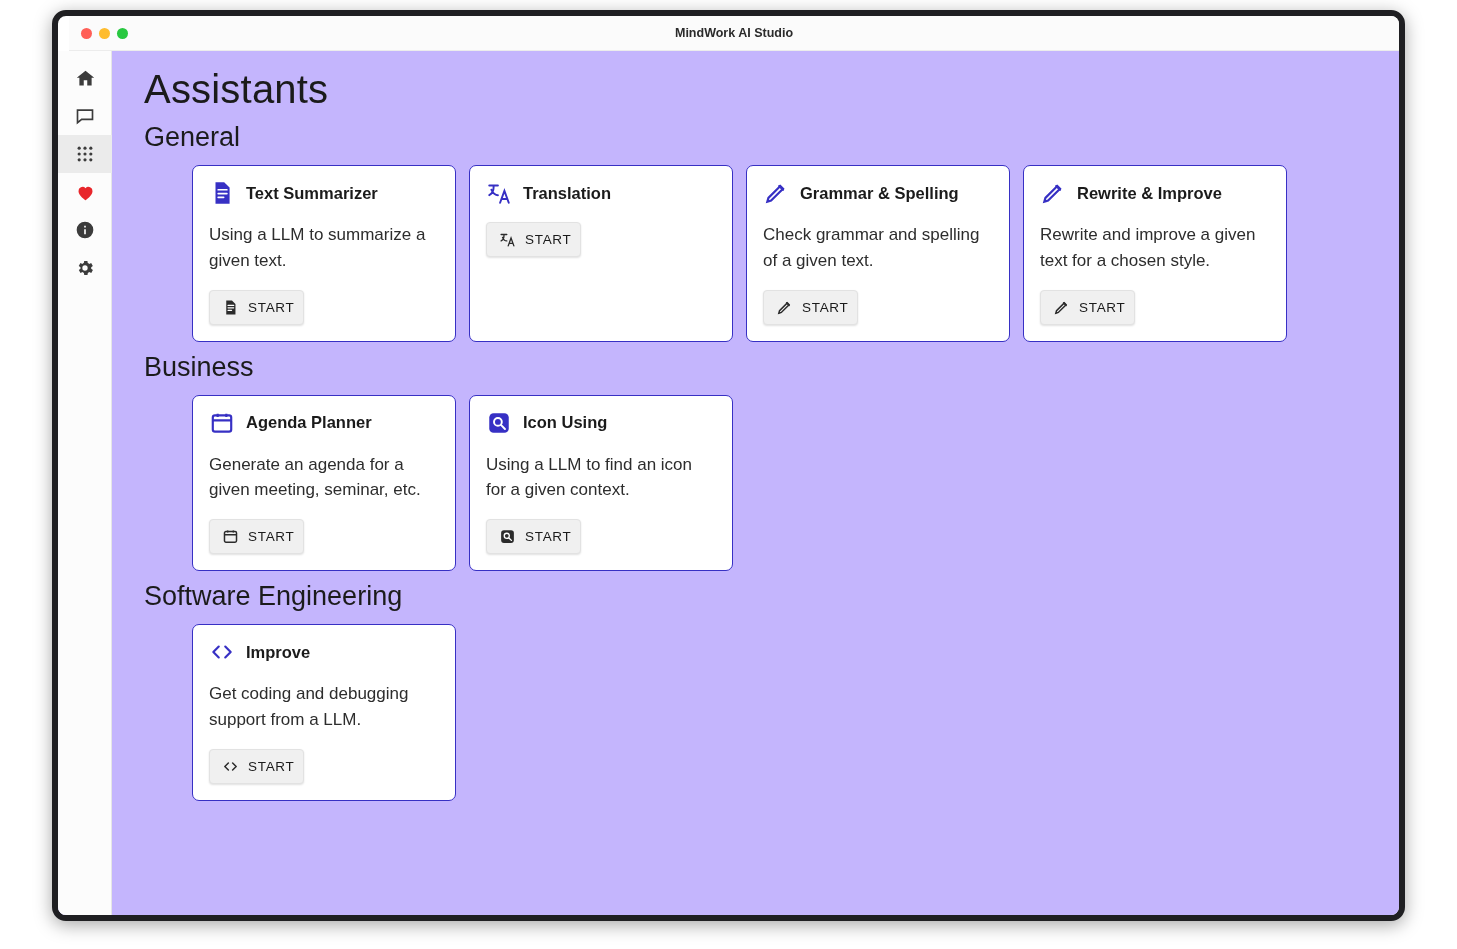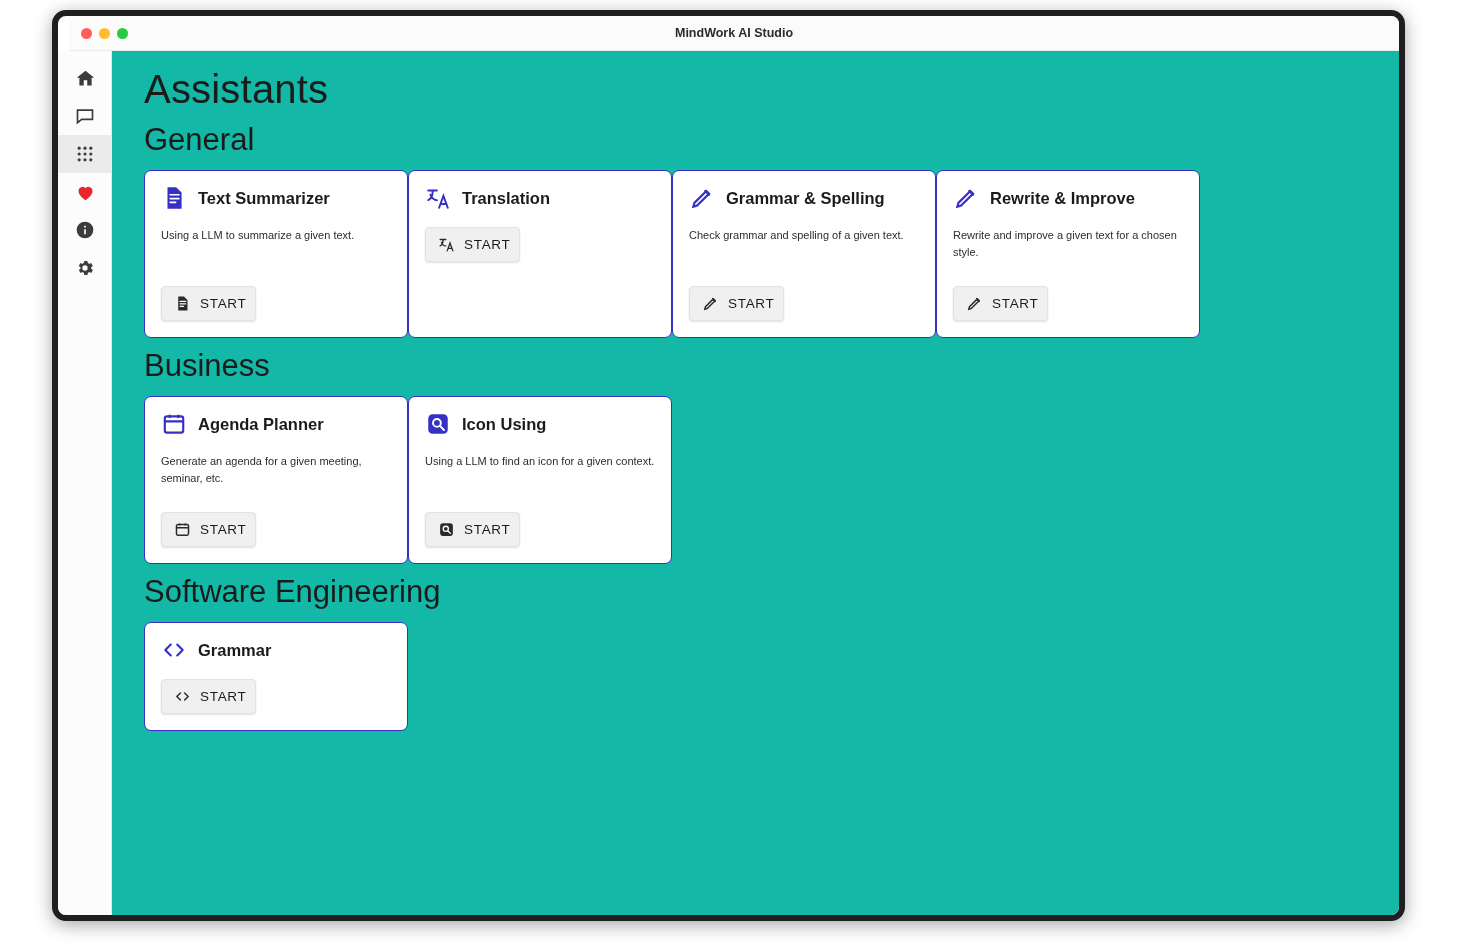--- a/index.html
+++ b/index.html
@@ -55,21 +55,21 @@
     position: absolute;
     left: 0; right: 0;
     text-align: center;
     font-size: 12.5px;
     font-weight: bold;
     color: #2b2b2b;
   }
   .body-area {
     display: flex;
     height: calc(100% - 34px);
-    background: #14b8a6;
+    background: #c4b5fd;
   }
   
   .sidebar {
     width: 54px;
     background: #fcfcfc;
     border-right: 1px solid #e6e6e6;
     padding-top: 8px;
     box-sizing: border-box;
     flex: 0 0 54px;
   }
@@ -93,29 +93,31 @@
     box-sizing: border-box;
   }
   h1.page-title {
     font-size: 40px;
     font-weight: normal;
     color: #1b1b1b;
     margin: 2px 0 4px 0;
     letter-spacing: 0.2px;
   }
   h2.section-title {
-    font-size: 31px;
+    font-size: 27px;
     font-weight: normal;
     color: #1b1b1b;
     margin: 10px 0 12px 0;
   }
   h2.section-title.spaced { }
   .card-row {
     display: flex;
+    gap: 13px;
     flex-wrap: wrap;
+    margin-left: 48px;
   }
   .card {
     width: 264px;
     box-sizing: border-box;
     border: 1.5px solid #3730c4;
     border-radius: 7px;
     padding: 14px 16px 16px 16px;
     background: #ffffff;
     display: flex;
     flex-direction: column;
@@ -126,21 +128,21 @@
     gap: 11px;
     margin-bottom: 16px;
   }
   .card-head .ic { width: 26px; height: 26px; display:block; }
   .card-title {
     font-size: 16.5px;
     font-weight: bold;
     color: #1b1b1b;
   }
   .card-desc {
-    font-size: 11px;
+    font-size: 17px;
     line-height: 1.52;
     color: #2d2d2d;
     margin-bottom: 16px;
     min-height: 43px;
   }
   .start-btn {
     display: inline-flex;
     align-items: center;
     gap: 9px;
     background: #f0f0f0;
@@ -375,22 +377,23 @@
         <h2 class="section-title spaced">Software Engineering</h2>
         <div class="card-row">
 
           <div class="card">
             <div class="card-head">
               <span>
                 <svg class="ic" viewBox="0 0 24 24" fill="none" stroke="#3730c4" stroke-width="2" stroke-linecap="round" stroke-linejoin="round">
                     <path d="M9 7l-5 5 5 5M15 7l5 5-5 5"></path>
                   </svg>
               </span>
-              <span class="card-title">Grammar</span>
-            </div>
+              <span class="card-title">Improve</span>
+            </div>
+            <div class="card-desc">Get coding and debugging support from a LLM.</div>
             <div class="start-btn">
               <span>
                 <svg class="bic" viewBox="0 0 24 24" fill="none" stroke="#2b2b2b" stroke-width="2.1" stroke-linecap="round" stroke-linejoin="round">
                     <path d="M9 7l-5 5 5 5M15 7l5 5-5 5"></path>
                   </svg>
               </span>
               <span>START</span>
             </div>
           </div>
 

